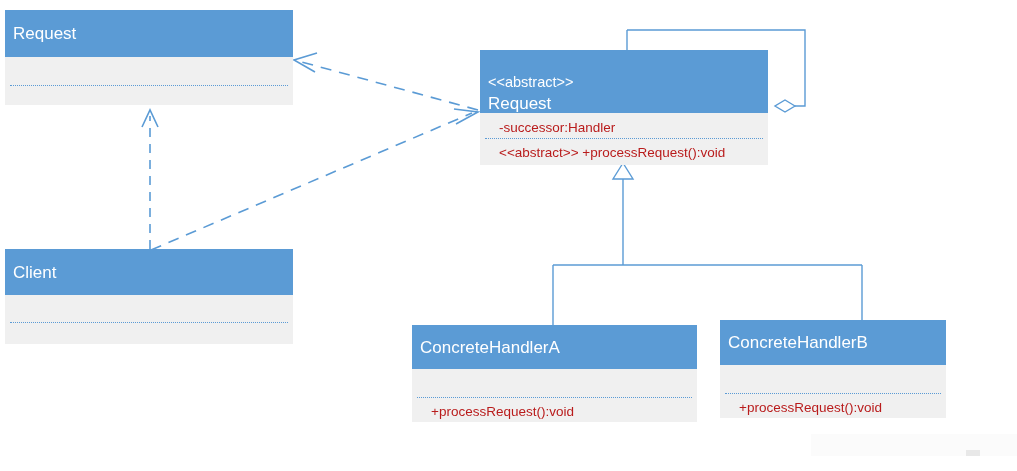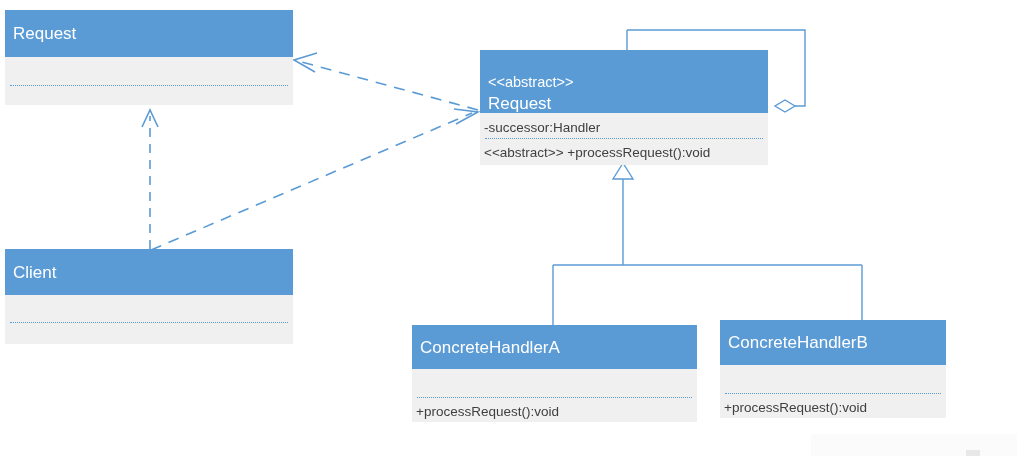--- a/index.html
+++ b/index.html
@@ -57,23 +57,23 @@
     box-sizing: border-box;
     position: relative;
     overflow: hidden;
   }
   .uml-attrs, .uml-ops {
     box-sizing: border-box;
     position: relative;
   }
   .uml-row {
     font-size: 13.5px;
-    color: #404040;
+    color: #b91c1c;
     white-space: nowrap;
-    padding-left: 4px;
+    padding-left: 19px;
     line-height: 1.0;
   }
   .sep-dotted {
     position: absolute;
     left: 5px;
     right: 5px;
     height: 0;
     border-top: 1px dotted #5b9bd5;
   }
   .watermark {

